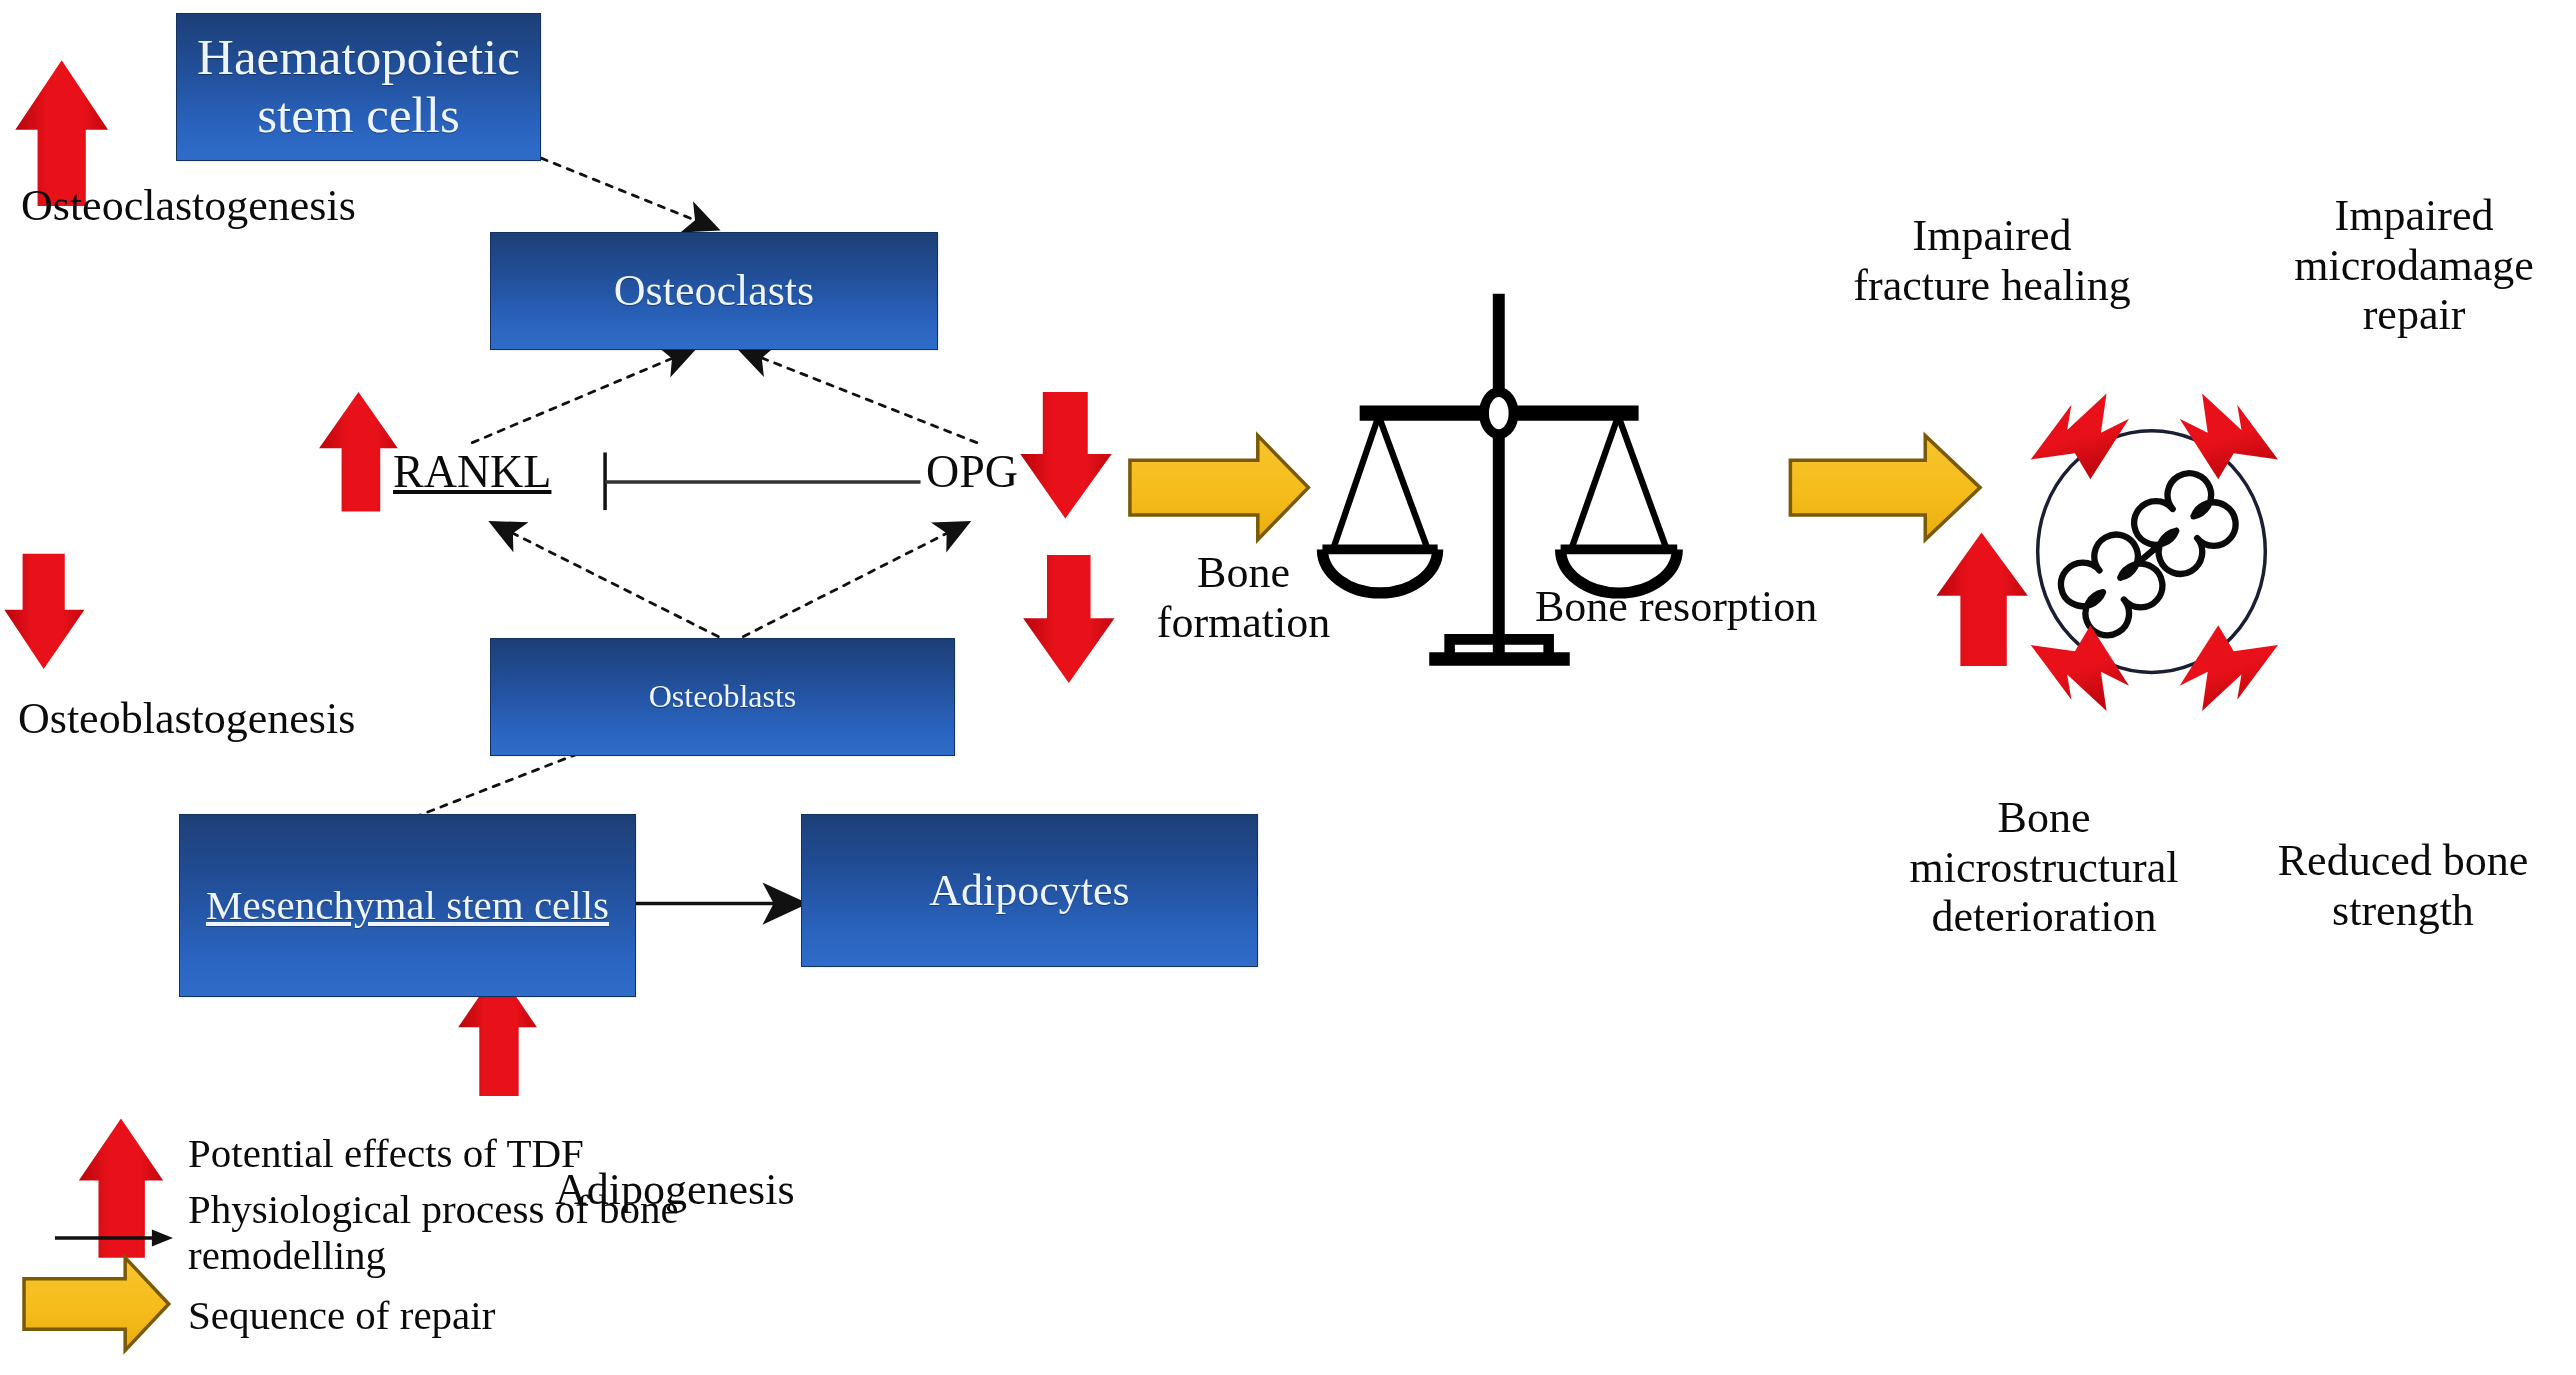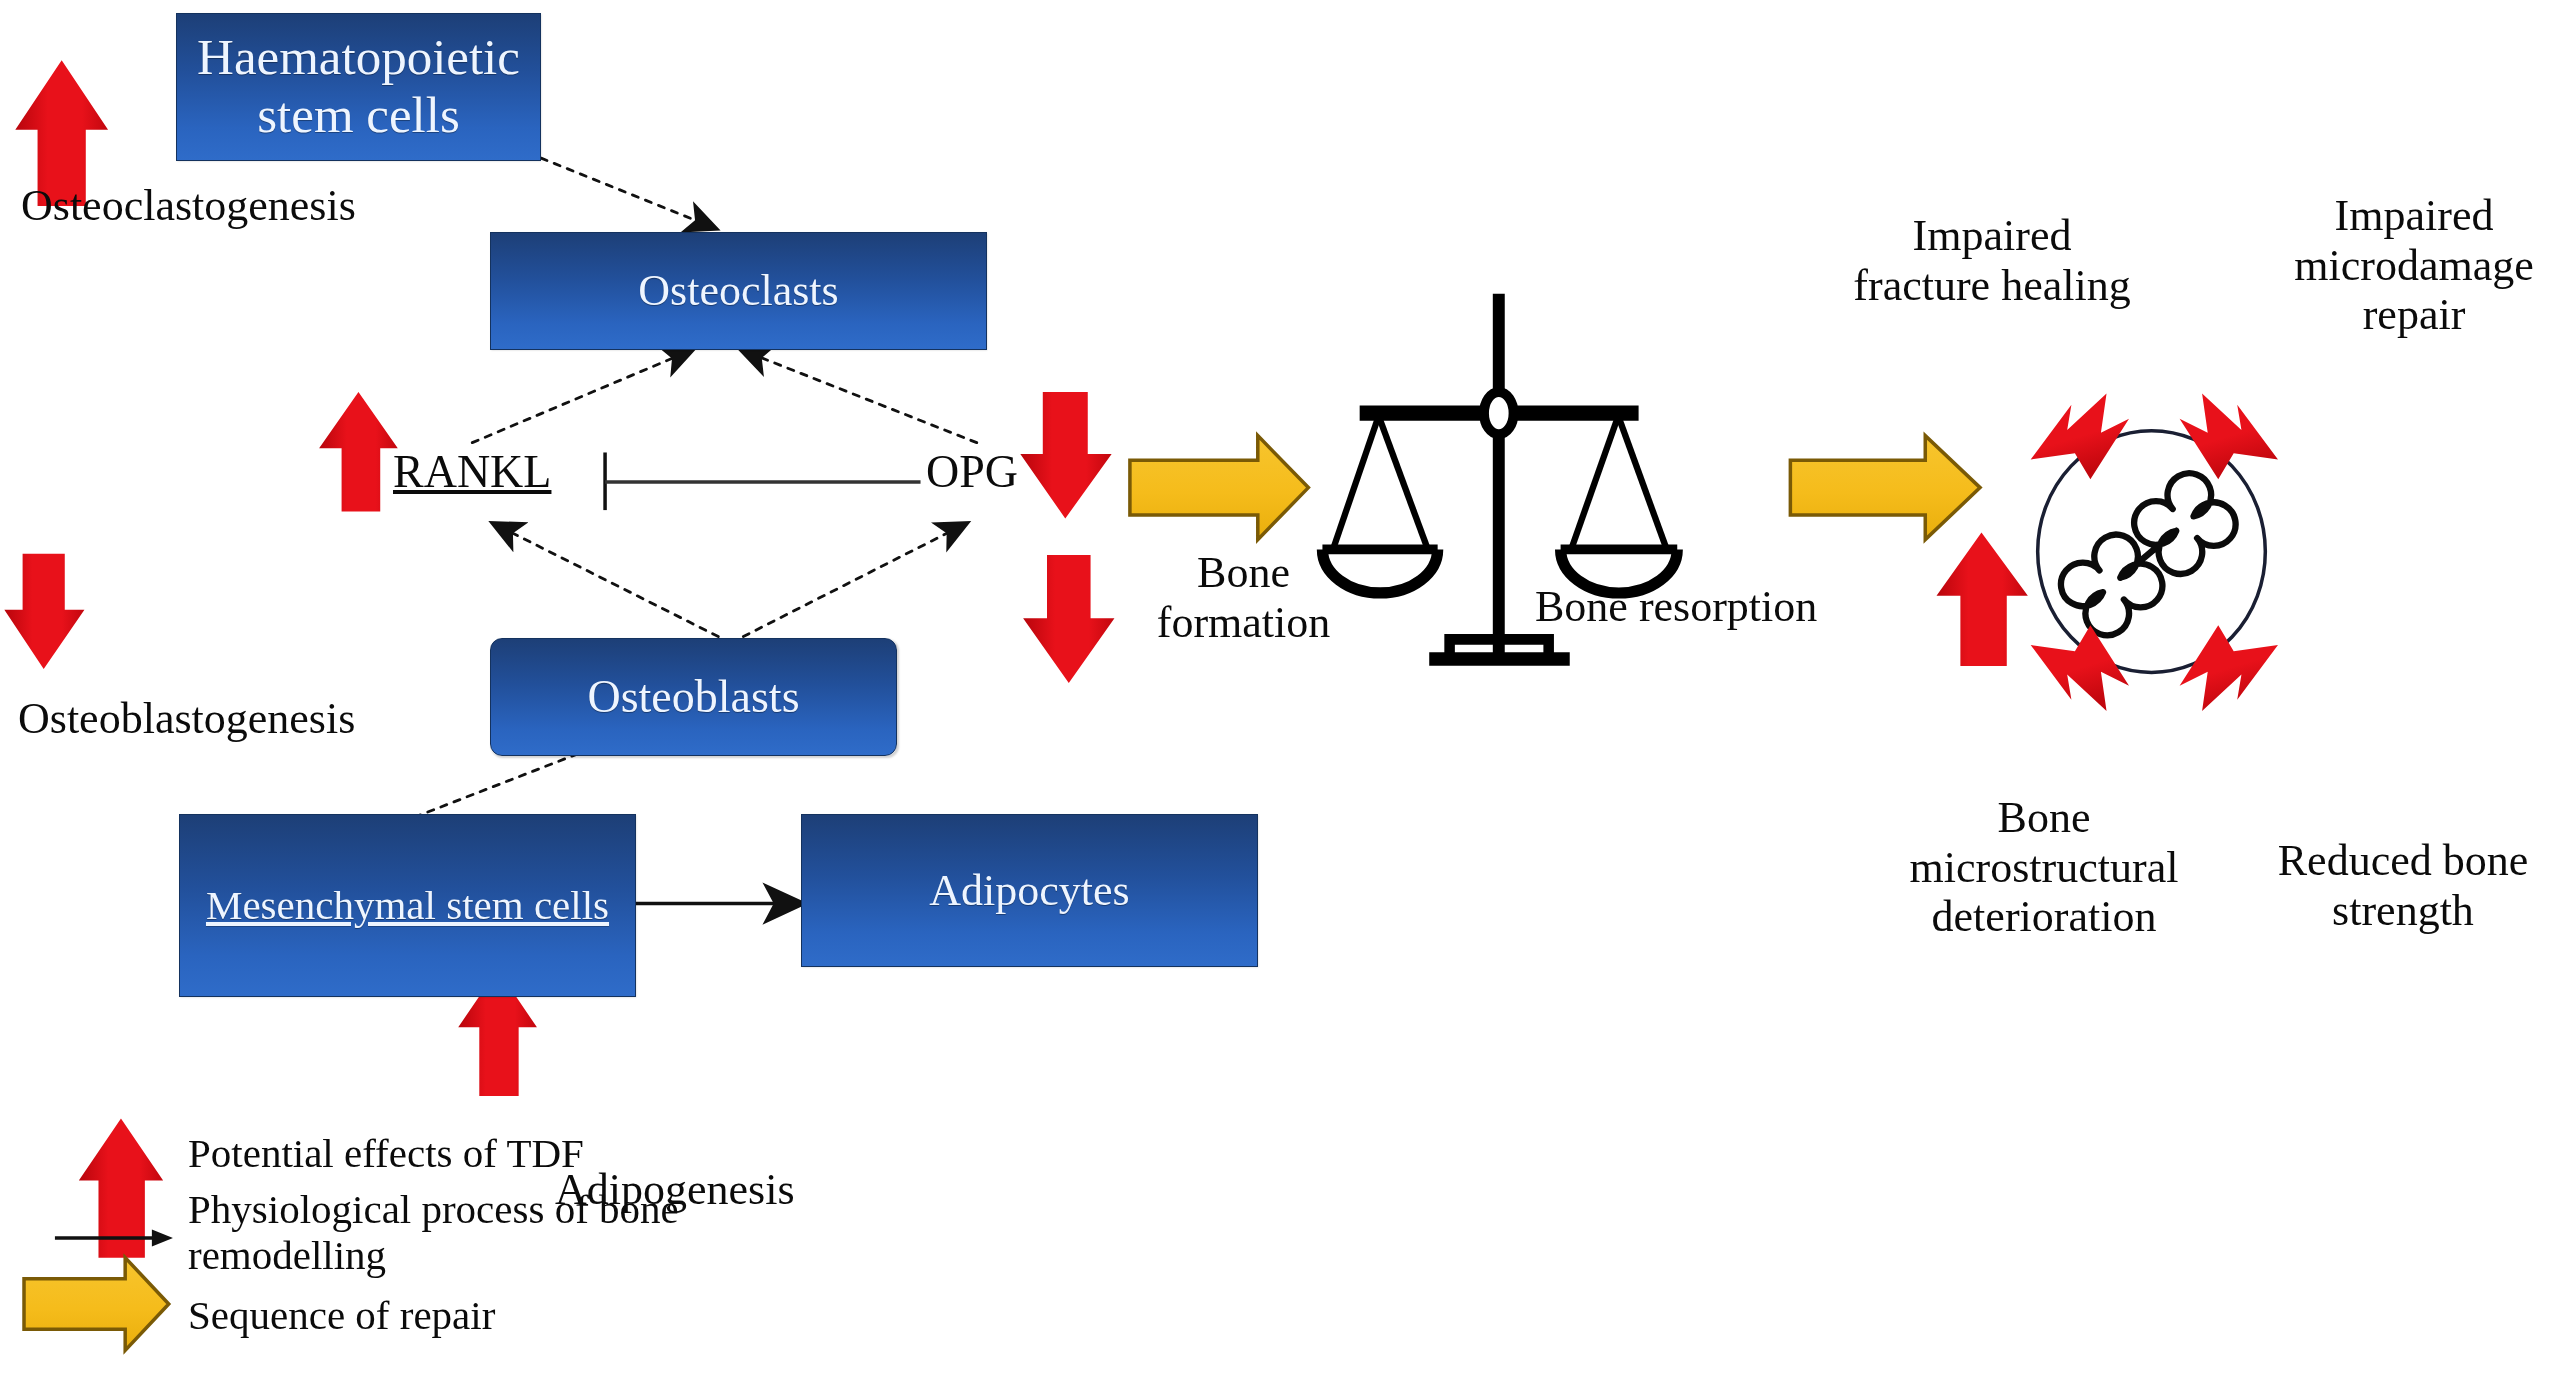--- a/index.html
+++ b/index.html
@@ -193,23 +193,23 @@
       <path d="M 216,1750 L 246,1762 L 216,1774 Z" fill="#111111"></path>
     </g>
     <g>
       <path d="M 34,1820 L 178,1820 L 178,1790 L 240,1856 L 178,1922 L 178,1892 L 34,1892 Z" fill="url(#yelG)" stroke="#7A5A06" stroke-width="5" stroke-linejoin="miter"></path>
     </g>
   </svg>
 
   <div class="node" style="left:176px;top:12.6px;width:365px;height:148px;font-size:51px;">Haematopoietic
 stem cells</div>
 
-  <div class="node" style="left:490px;top:232px;width:497px;height:118px;font-size:44px;">Osteoclasts</div>
-
-  <div class="node" style="left:490px;top:638px;width:407px;height:118px;font-size:46px;border-radius:12px;">Osteoblasts</div>
+  <div class="node" style="left:490px;top:232px;width:448px;height:118px;font-size:44px;">Osteoclasts</div>
+
+  <div class="node" style="left:490px;top:638px;width:465px;height:118px;font-size:32px;">Osteoblasts</div>
 
   <div class="node" style="left:179px;top:814px;width:457px;height:183px;font-size:41px;text-decoration:underline;">Mesenchymal stem
 cells</div>
 
   <div class="node" style="left:801px;top:814px;width:457px;height:153px;font-size:44px;">Adipocytes</div>
 
   <div class="lbl l" style="left:21px;top:181px;font-size:44px;">Osteoclastogenesis</div>
 
   <div class="lbl l" style="left:18px;top:694px;font-size:44px;">Osteoblastogenesis</div>
 

